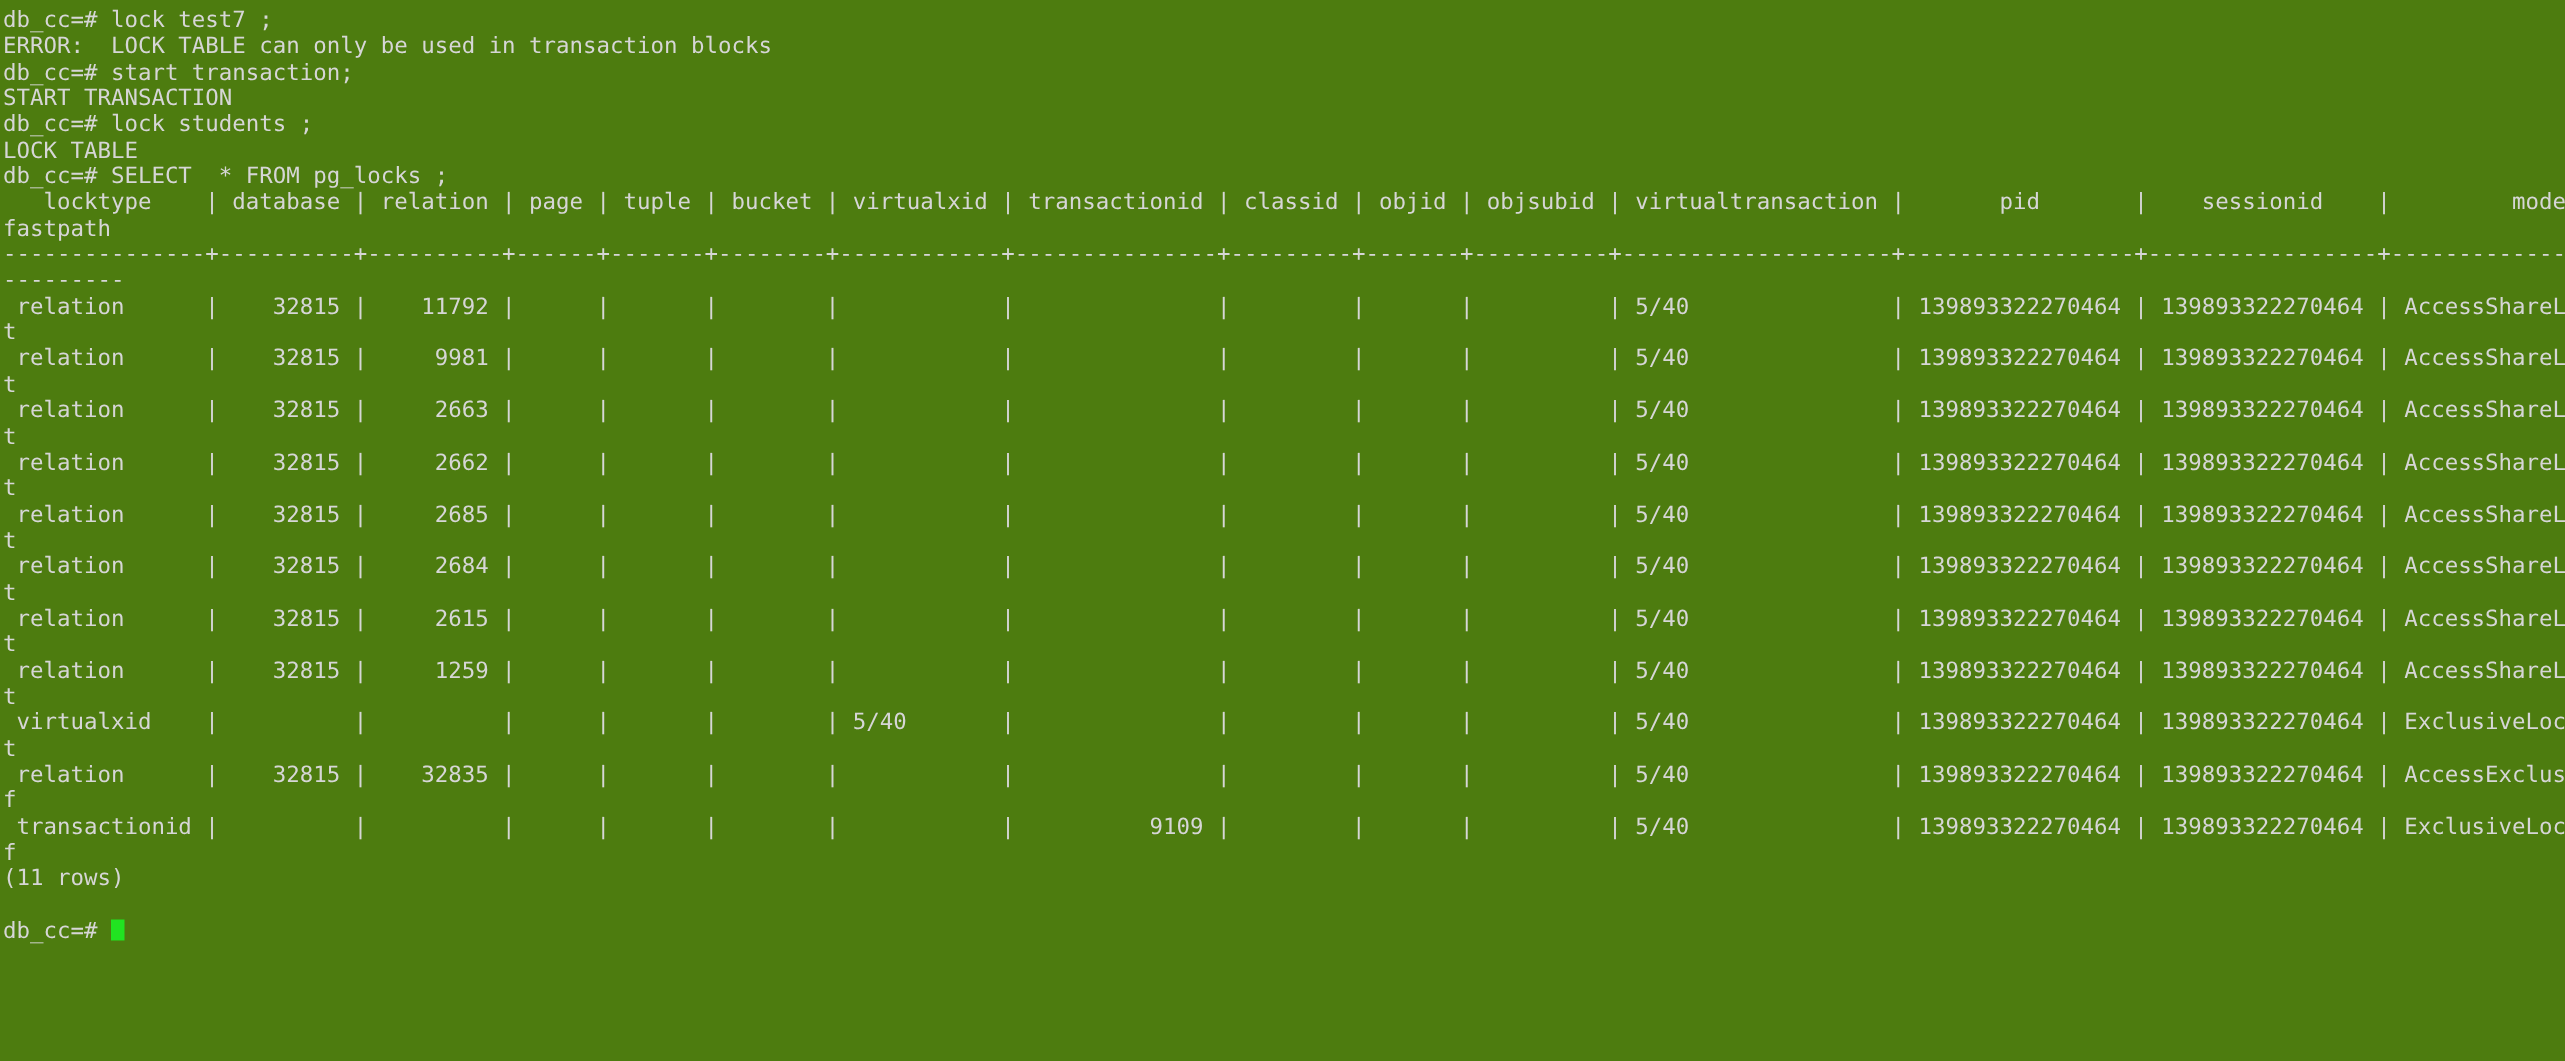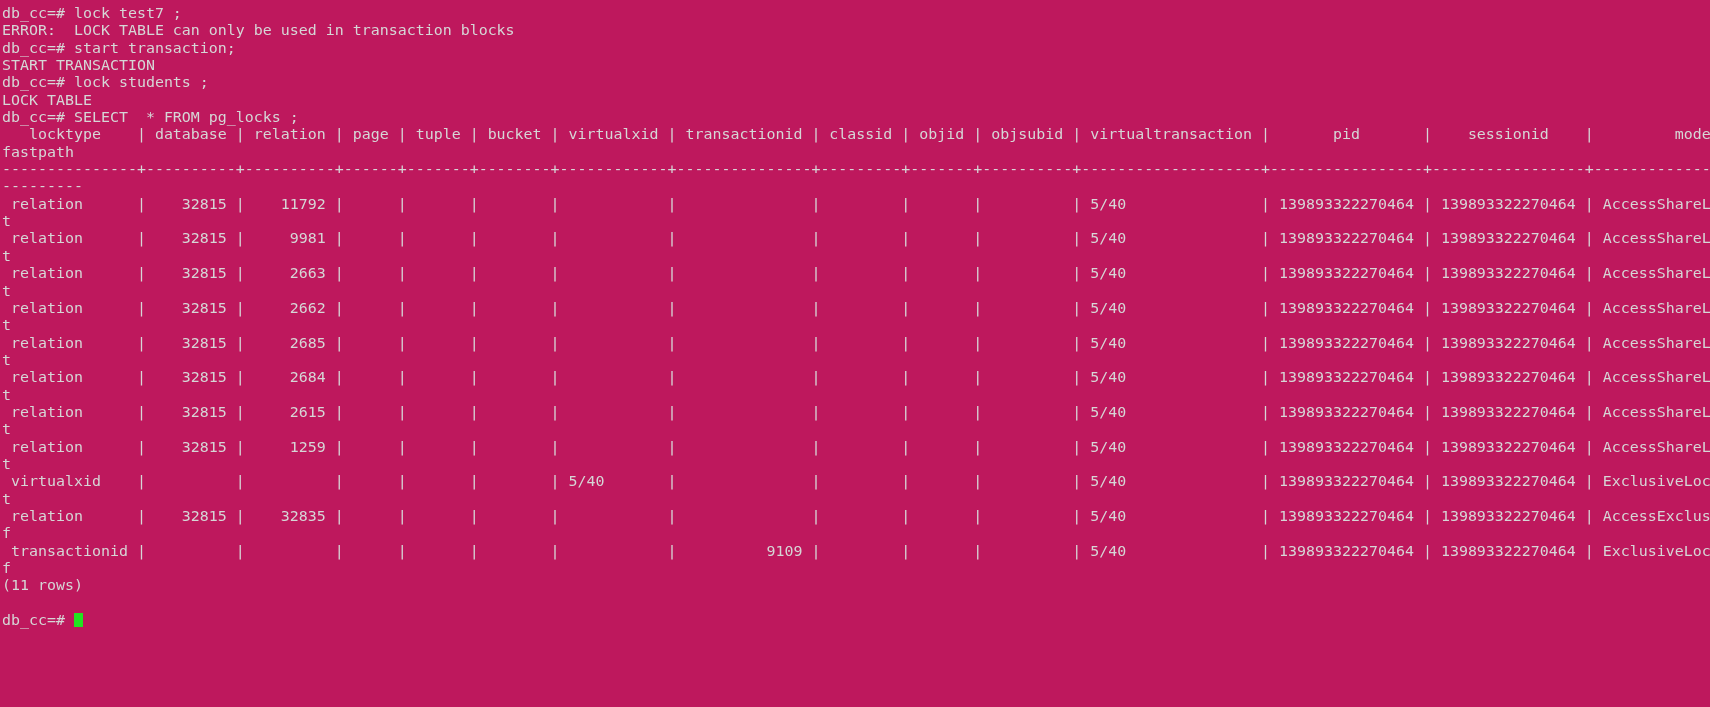--- a/index.html
+++ b/index.html
@@ -10,21 +10,21 @@
   }
   body {
     width: 1710px;
     height: 707px;
     overflow: hidden;
     font-family: "DejaVu Sans Mono", "Liberation Mono", monospace;
   }
   #terminal {
     width: 1710px;
     height: 707px;
-    background: #be185d;
+    background: #4d7c0f;
     color: #d6d6d6;
     font-family: "DejaVu Sans Mono", "Liberation Mono", monospace;
     font-size: 15.2px;
     line-height: 17.35px;
     letter-spacing: 0px;
     padding: 5px 0 0 2px;
     box-sizing: border-box;
     overflow: hidden;
     white-space: pre;
   }

